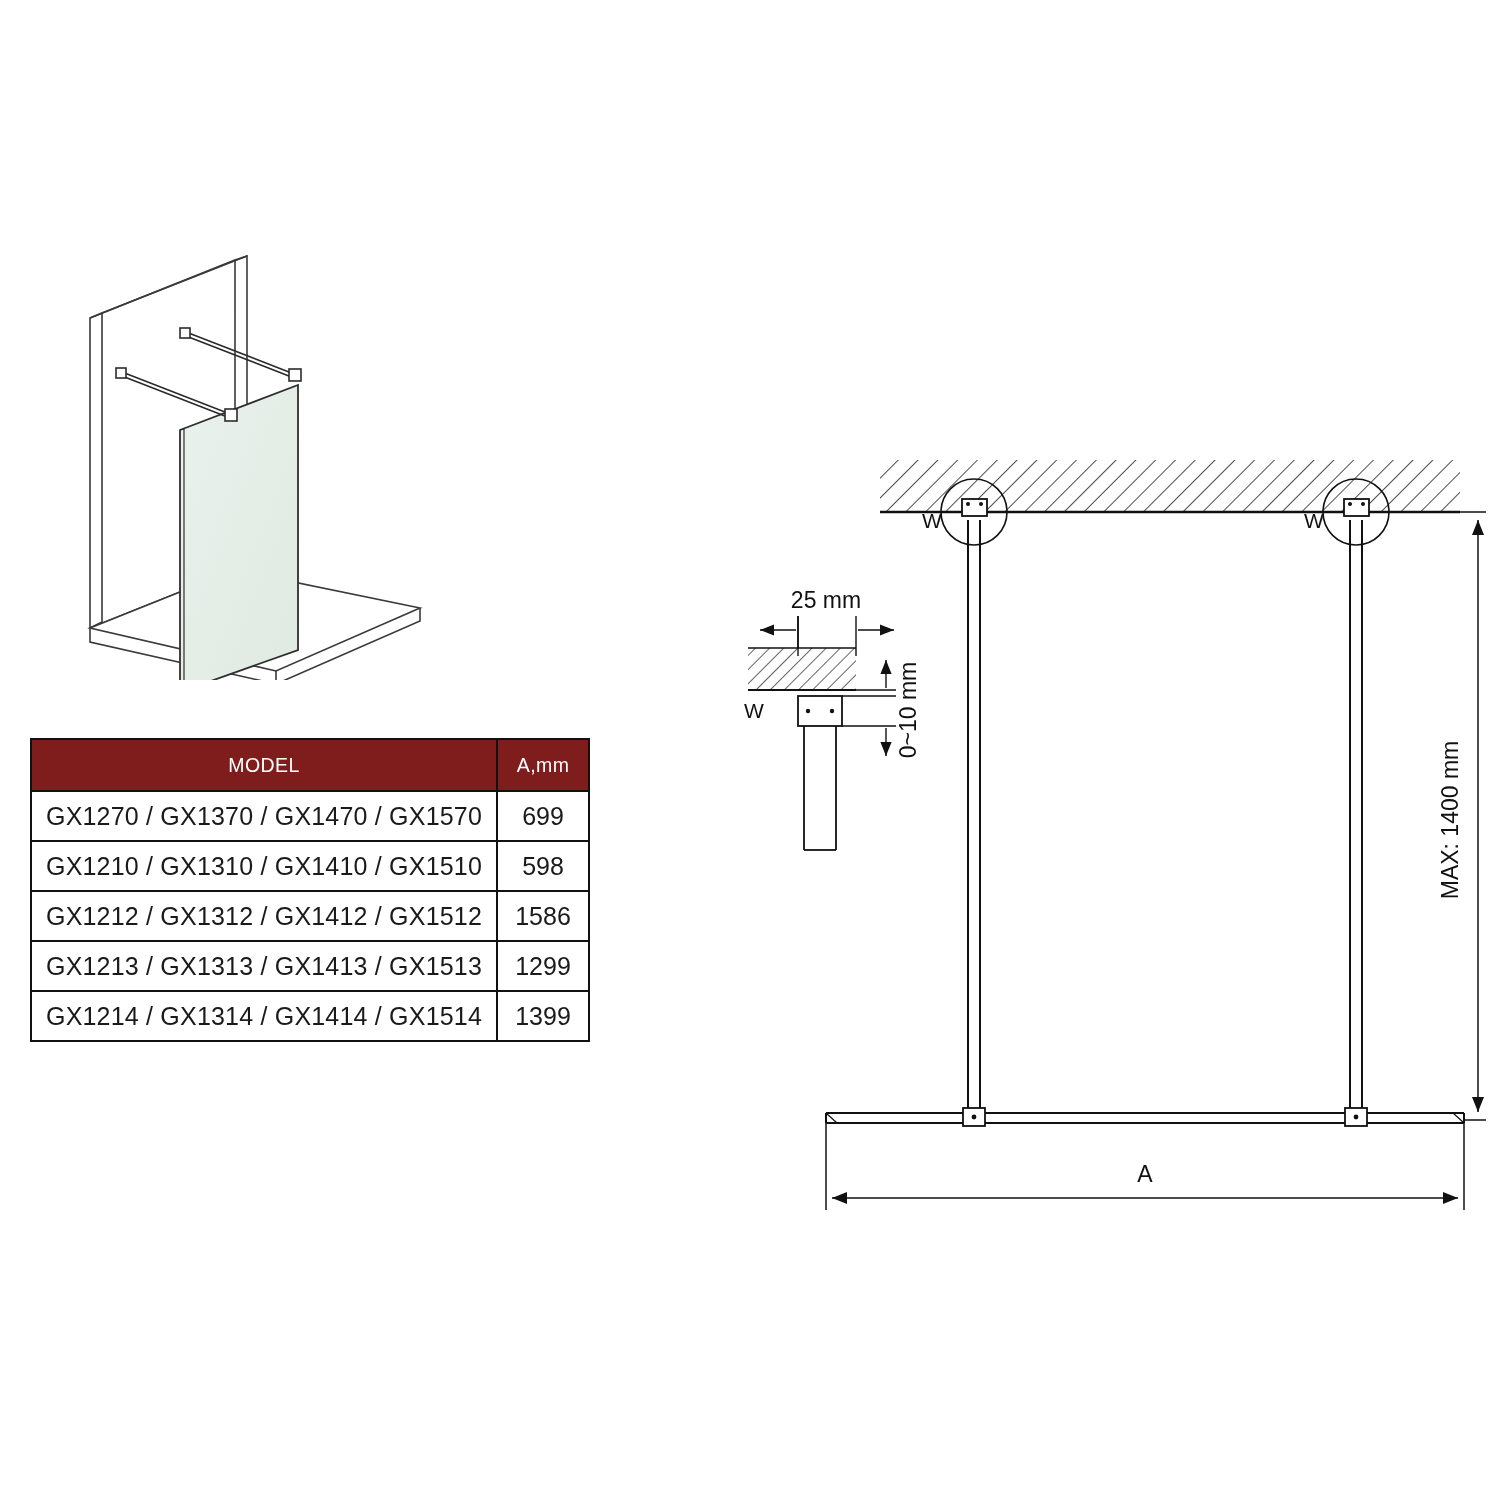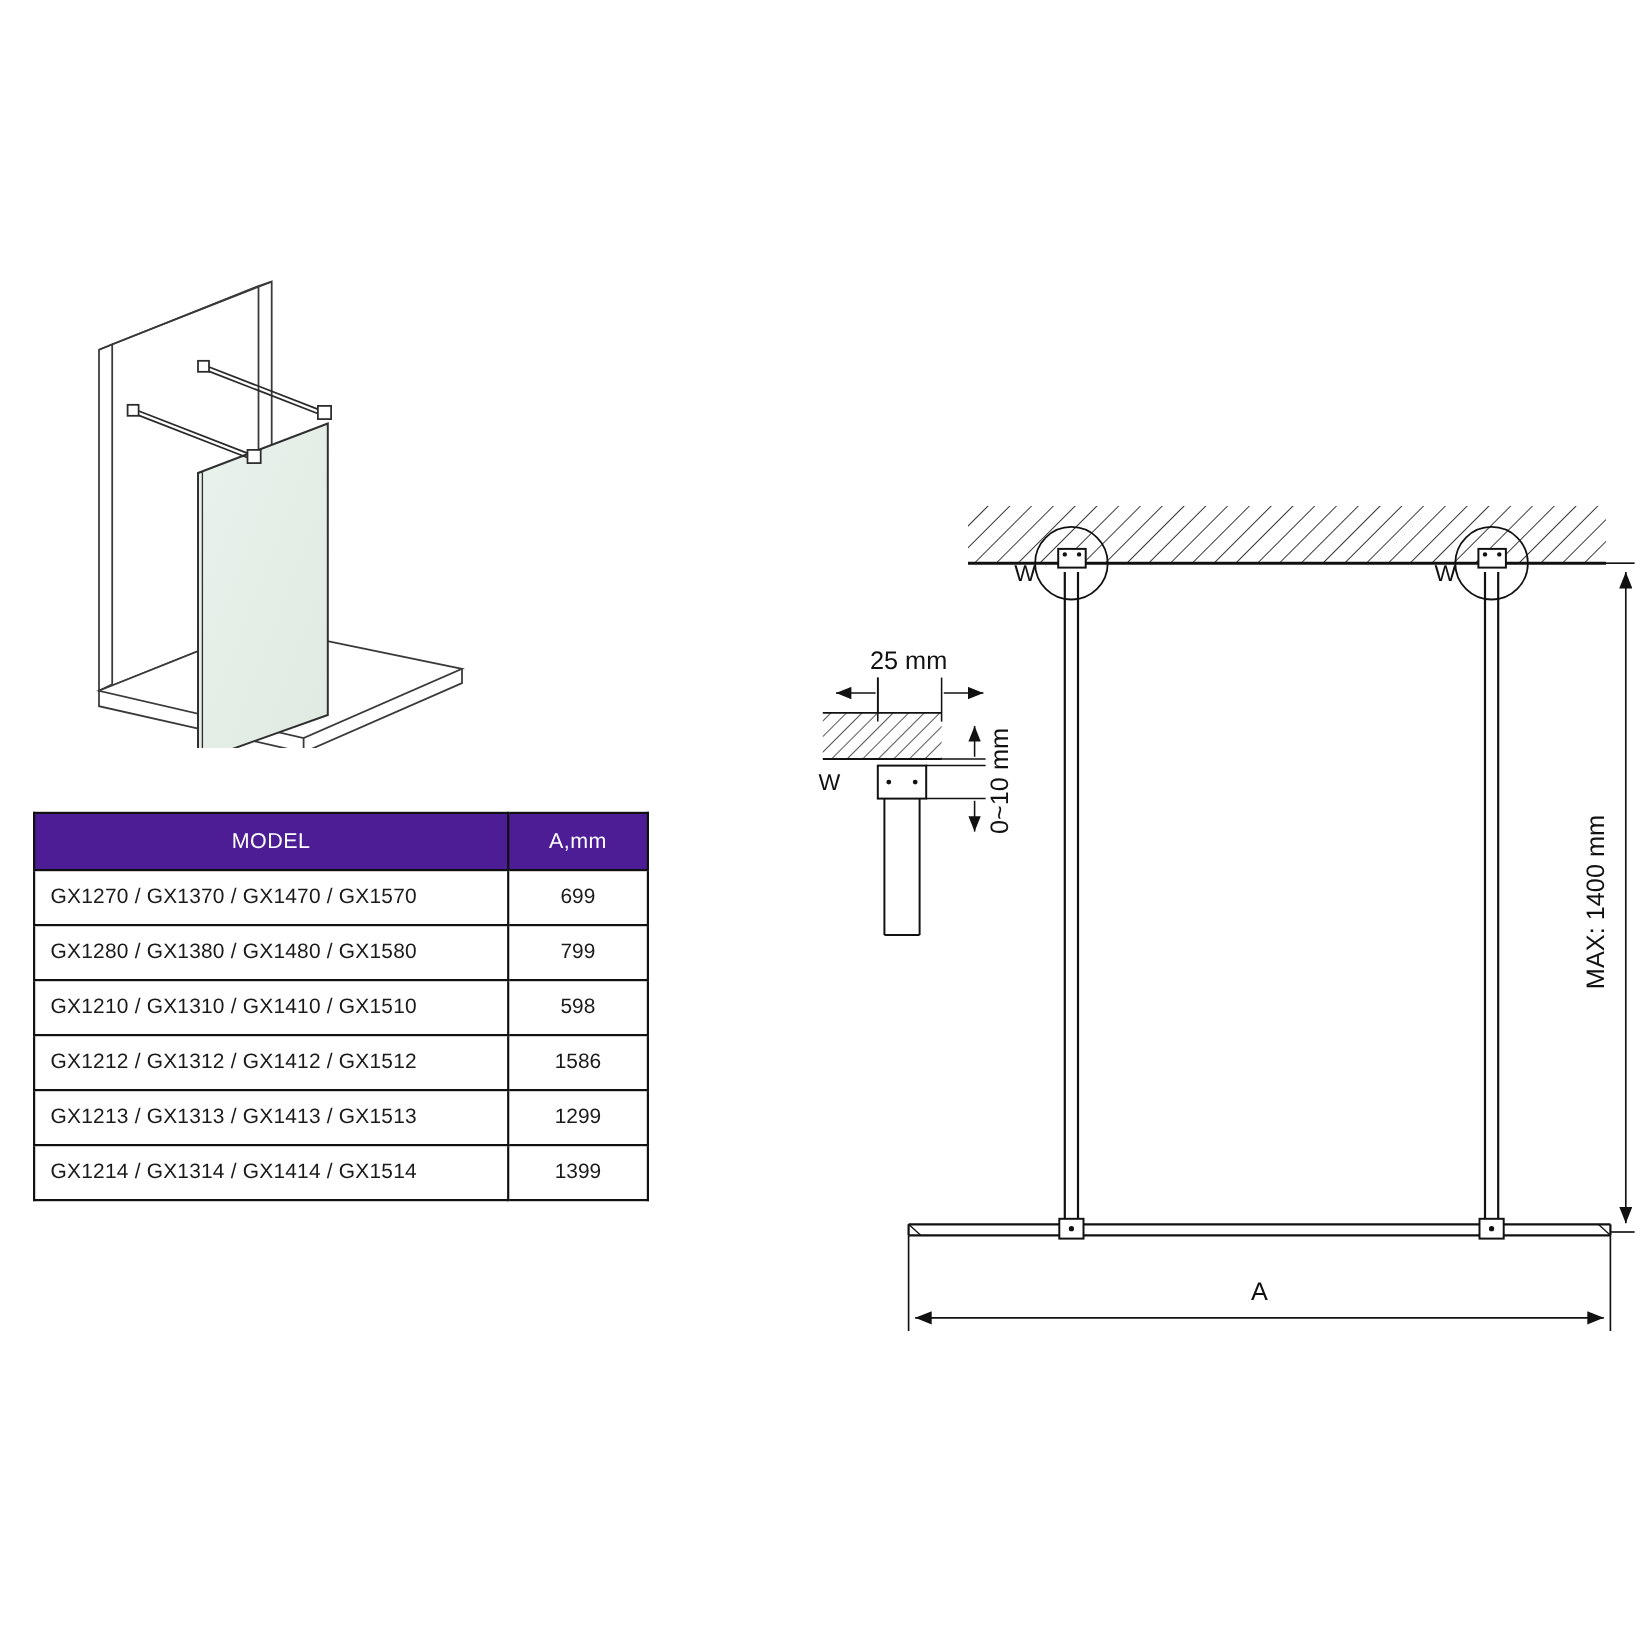--- a/index.html
+++ b/index.html
@@ -38,27 +38,27 @@
   }
   table.model-table {
     border-collapse: collapse;
     width: 560px;
     background: #ffffff;
   }
   table.model-table th,
   table.model-table td {
     border: 2px solid #111111;
     font-weight: normal;
-    font-size: 19px;
+    font-size: 25px;
     height: 50px;
     padding: 0 14px;
     box-sizing: border-box;
   }
   table.model-table thead th {
-    background: #4c1d95;
+    background: #7f1d1d;
     color: #ffffff;
     text-align: center;
     font-size: 19.5px;
     letter-spacing: 0.4px;
     height: 52px;
   }
   table.model-table td.model-cell {
     text-align: left;
     white-space: nowrap;
     letter-spacing: 0.2px;
@@ -147,24 +147,20 @@
       <thead>
         <tr>
           <th>MODEL</th>
           <th>A,mm</th>
         </tr>
       </thead>
       <tbody>
         <tr>
           <td class="model-cell">GX1270 / GX1370 / GX1470 / GX1570</td>
           <td class="value-cell">699</td>
-        </tr>
-        <tr>
-          <td class="model-cell">GX1280 / GX1380 / GX1480 / GX1580</td>
-          <td class="value-cell">799</td>
         </tr>
         <tr>
           <td class="model-cell">GX1210 / GX1310 / GX1410 / GX1510</td>
           <td class="value-cell">598</td>
         </tr>
         <tr>
           <td class="model-cell">GX1212 / GX1312 / GX1412 / GX1512</td>
           <td class="value-cell">1586</td>
         </tr>
         <tr>

